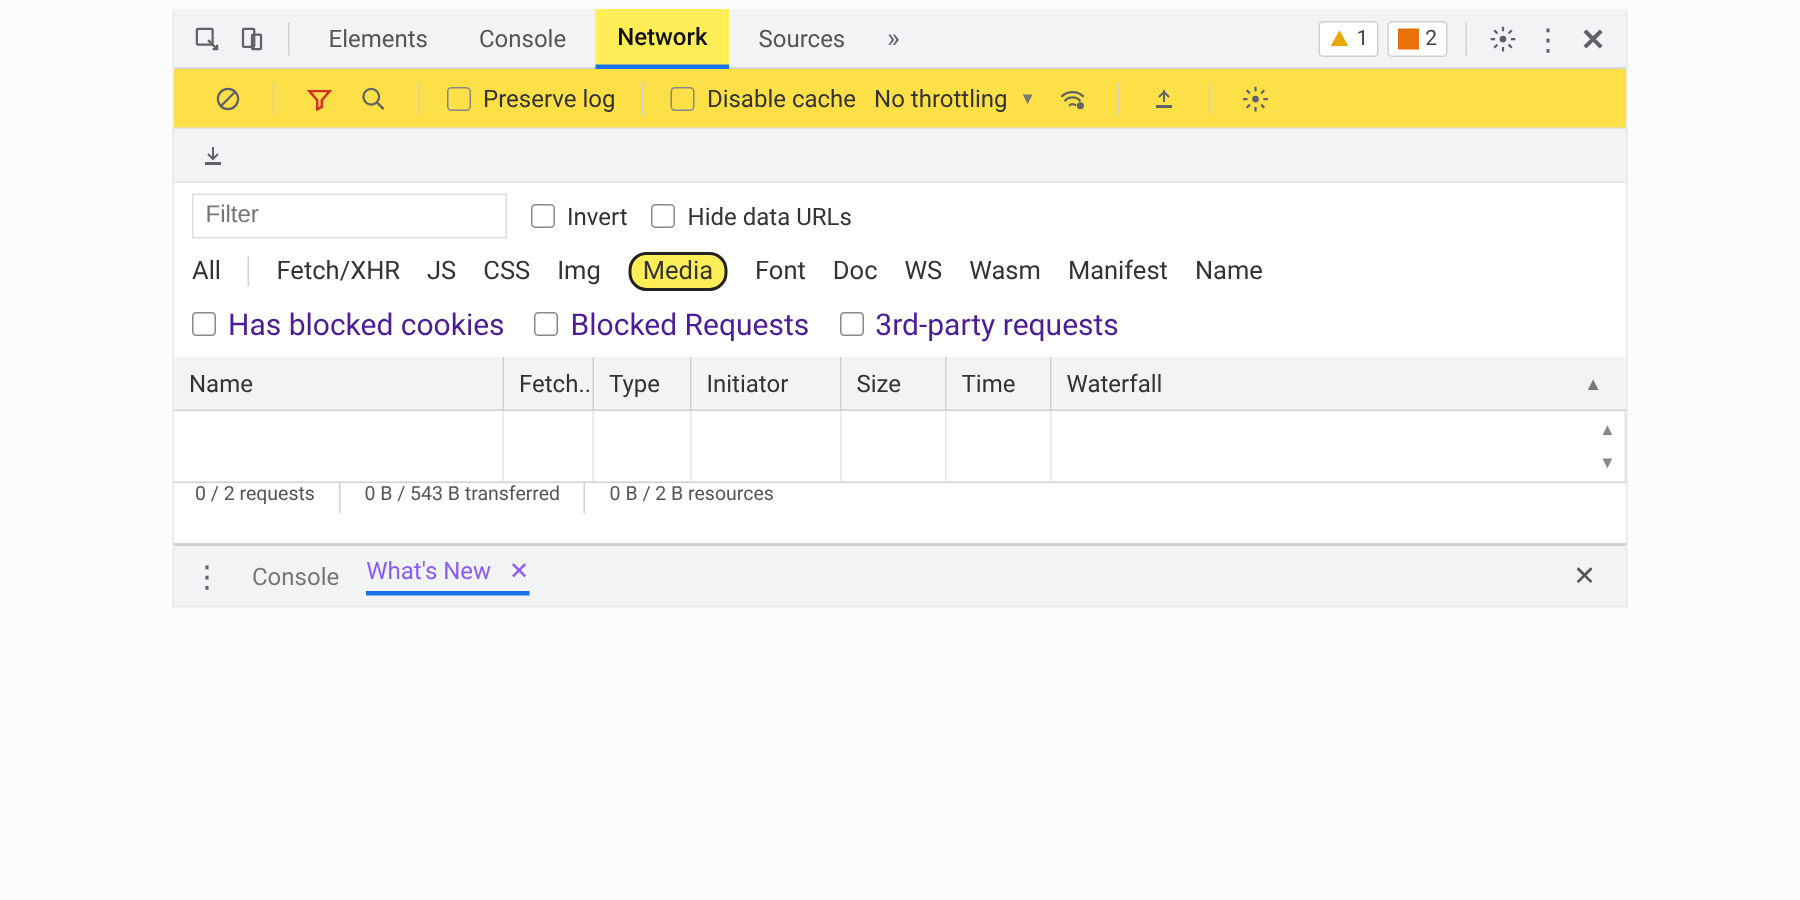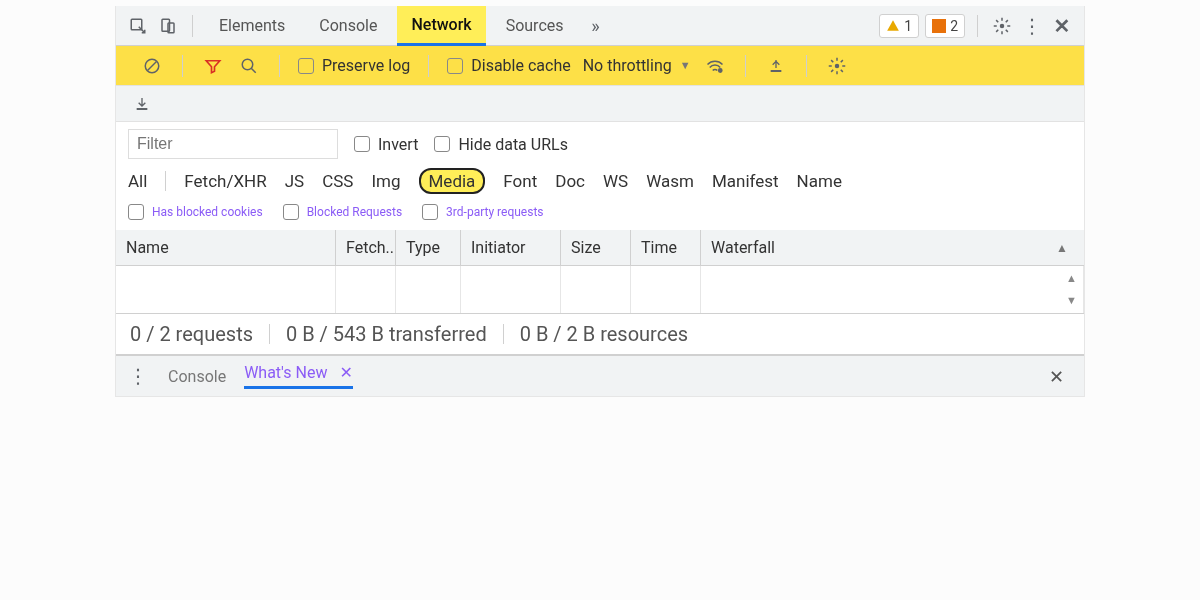--- a/index.html
+++ b/index.html
@@ -111,21 +111,21 @@
   }
   .type-chip { cursor: pointer; }
   .type-chip.highlight {
     background: #ffee58;
     border: 2px solid #222;
     border-radius: 12px;
     padding: 1px 8px;
   }
   .filter-toggles {
     display: flex; align-items: center; gap: 20px;
-    padding: 4px 12px 10px 12px; font-size: 12px; color: #8b5cf6;
+    padding: 4px 12px 10px 12px; font-size: 20px; color: #4c1d95;
   }
 
   
   .timeline {
     height: 130px; border-top: 1px solid #d0d0d0;
     border-bottom: 1px solid #d0d0d0;
     position: relative;
     background: #fff;
   }
   .ruler {
@@ -157,22 +157,22 @@
     height: 48px; border-bottom: 1px solid #d0d0d0;
     display: flex; position: relative;
   }
   .table-body .col { border-right: 1px solid #e6e6e6; }
   .scroll-arrow {
     position: absolute; right: 6px; font-size: 11px; color: #888;
   }
 
   
   .status-bar {
-    display: flex; align-items: center; height: 40px;
-    padding: 0 14px; gap: 16px; font-size: 20px; color: #555;
+    display: flex; height: 40px;
+    padding: 0 14px; gap: 16px; font-size: 13px; color: #555;
   }
   .status-bar .sdiv { width: 1px; height: 20px; background: #d0d0d0; }
 
   
   .drawer {
     display: flex; align-items: center; height: 42px;
     background: #f1f3f4; border-top: 2px solid #d0d0d0;
     padding: 0 10px; gap: 18px; font-size: 16px; color: #555;
   }
   .drawer-tab { color: #777; cursor: pointer; }

